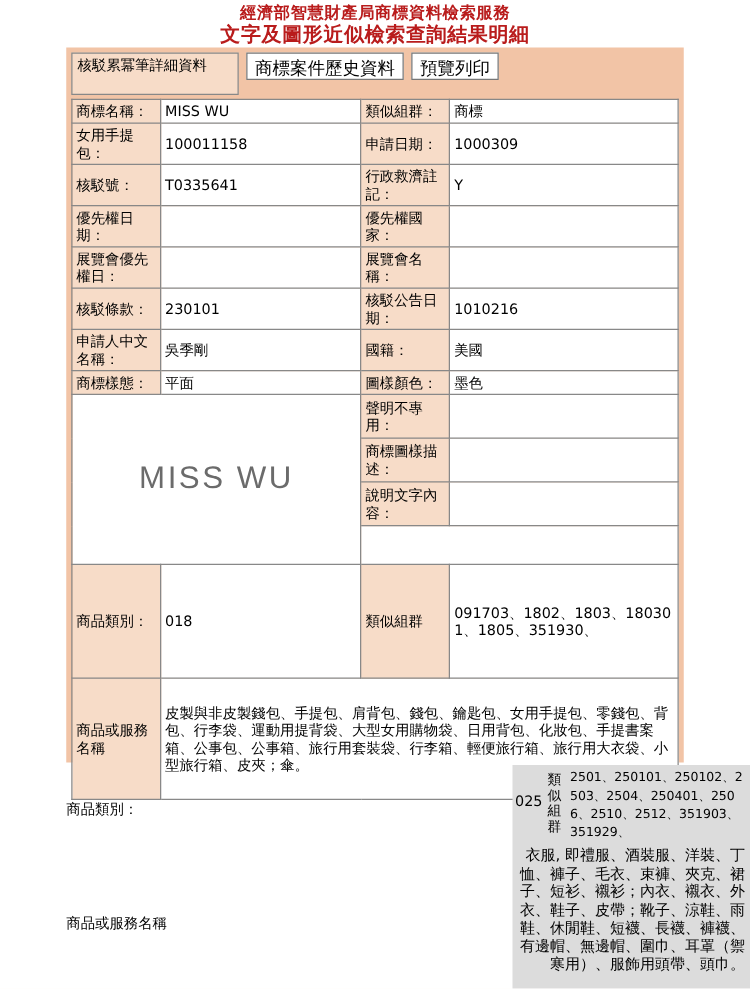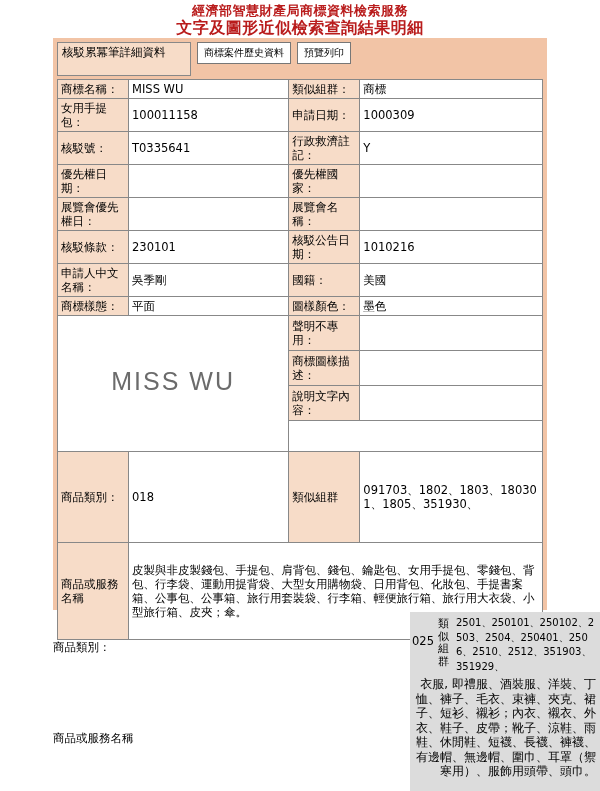--- a/index.html
+++ b/index.html
@@ -72,21 +72,21 @@
     font-size: 11.5px;
     line-height: 14px;
     padding: 2px 4px;
     width: 134px;
     box-sizing: border-box;
     height: 34px;
   }
   .btn {
     border: 1px solid #777;
     background: #ffffff;
-    font-size: 10px;
+    font-size: 14px;
     padding: 3px 6px;
     height: 22px;
     box-sizing: border-box;
     cursor: pointer;
     font-family: "DejaVu Sans", "Liberation Sans", sans-serif;
     white-space: nowrap;
   }
   .logo-cell {
     background: #FFFFFF;
     text-align: center;

